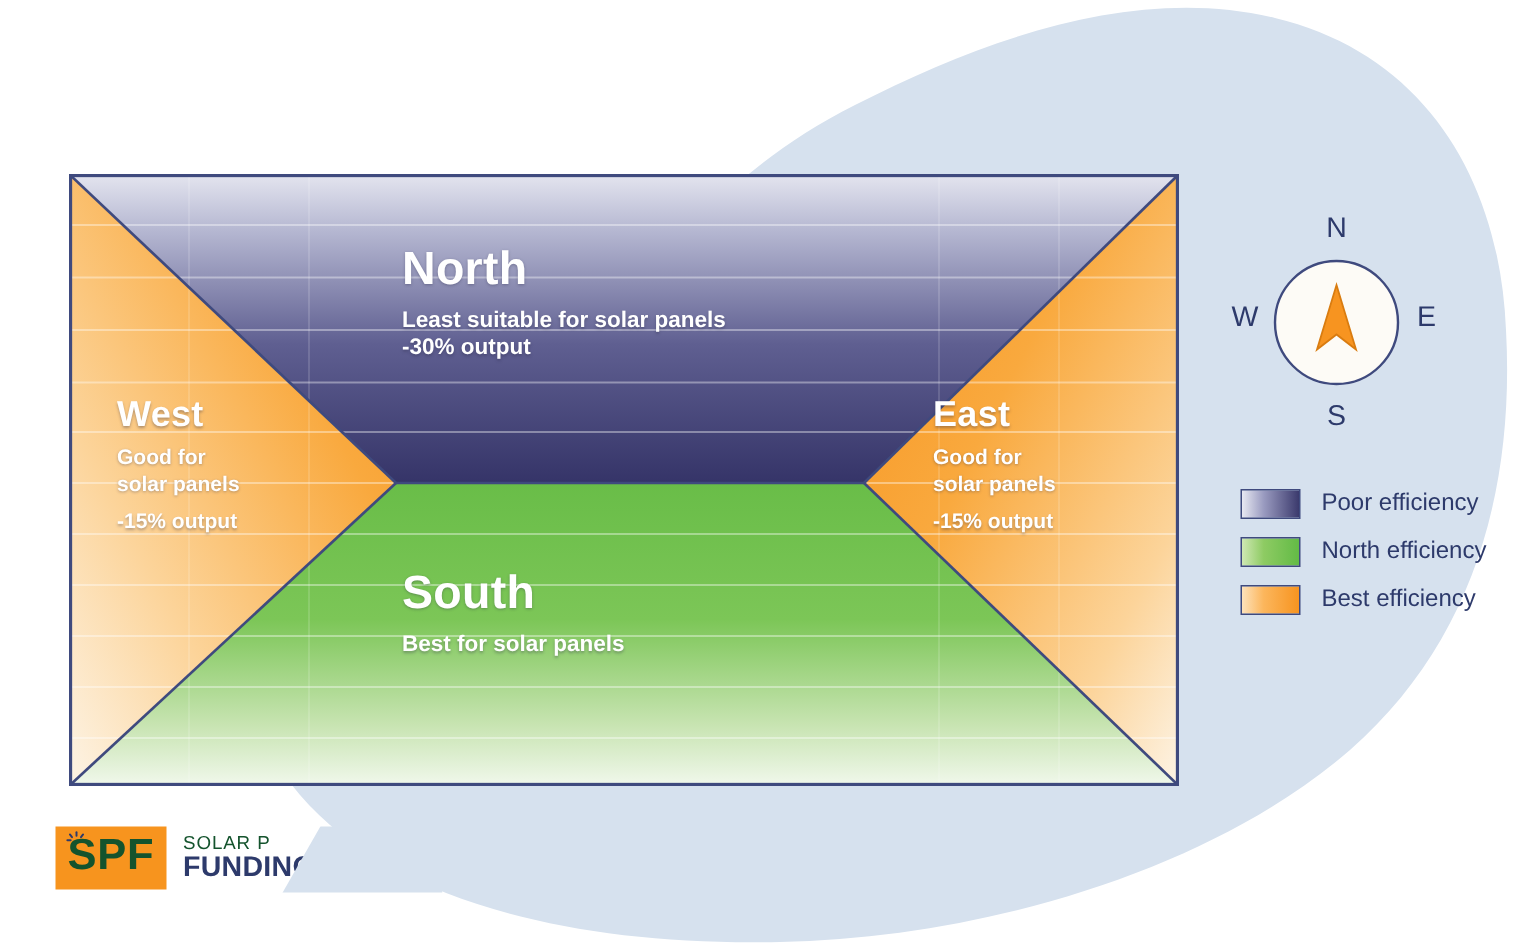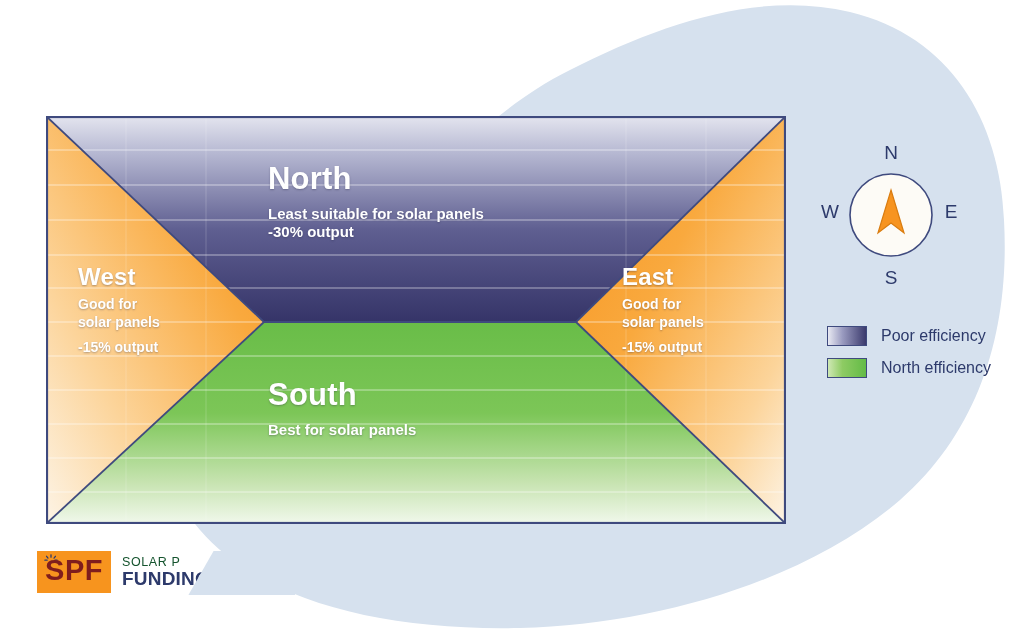--- a/index.html
+++ b/index.html
@@ -68,21 +68,21 @@
   }
 
   
   #logo { position: absolute; left: 37px; top: 551px; display: flex; align-items: center; }
   #logo-mark {
     width: 74px; height: 42px; background: #f7941e;
     position: relative; flex: 0 0 auto;
   }
   #logo-mark-text {
     position: absolute; left: 0; top: 0; width: 74px; height: 38px;
-    color: #7f1d1d; font-size: 29px; font-weight: bold; letter-spacing: .5px;
+    color: #14532d; font-size: 29px; font-weight: bold; letter-spacing: .5px;
     display: flex; align-items: center; justify-content: center;
   }
   #logo-sun {
     position: absolute; left: 7px; top: 3px; width: 14px; height: 11px;
   }
   #logo-words { margin-left: 11px; line-height: 1; }
   #logo-line1 { color: #14532d; font-size: 12.5px; font-weight: normal; letter-spacing: .6px; }
   #logo-line2 { color: #2d3a6b; font-size: 19px; font-weight: bold; letter-spacing: .2px; margin-top: 1px; }
   #logo-words-mask {
     position: absolute; left: 128px; top: 0; width: 130px; height: 44px;
@@ -218,20 +218,24 @@
 
   <div id="legend">
     <div class="legend-row">
       <div class="legend-swatch sw-poor"></div>
       <div class="legend-text">Poor efficiency</div>
     </div>
     <div class="legend-row">
       <div class="legend-swatch sw-good"></div>
       <div class="legend-text">North efficiency</div>
     </div>
+    <div class="legend-row">
+      <div class="legend-swatch sw-best"></div>
+      <div class="legend-text">Best efficiency</div>
+    </div>
   </div>
 
   <div id="logo">
     <div id="logo-mark">
       <svg id="logo-sun" viewBox="0 0 14 11">
         <g stroke="#2d3a6b" stroke-width="1.3" stroke-linecap="round">
           <line x1="7" y1="0.8" x2="7" y2="3.2"></line>
           <line x1="2.6" y1="2.3" x2="4.0" y2="4.1"></line>
           <line x1="11.4" y1="2.3" x2="10.0" y2="4.1"></line>
           <line x1="0.9" y1="6.2" x2="3.1" y2="6.2"></line>

